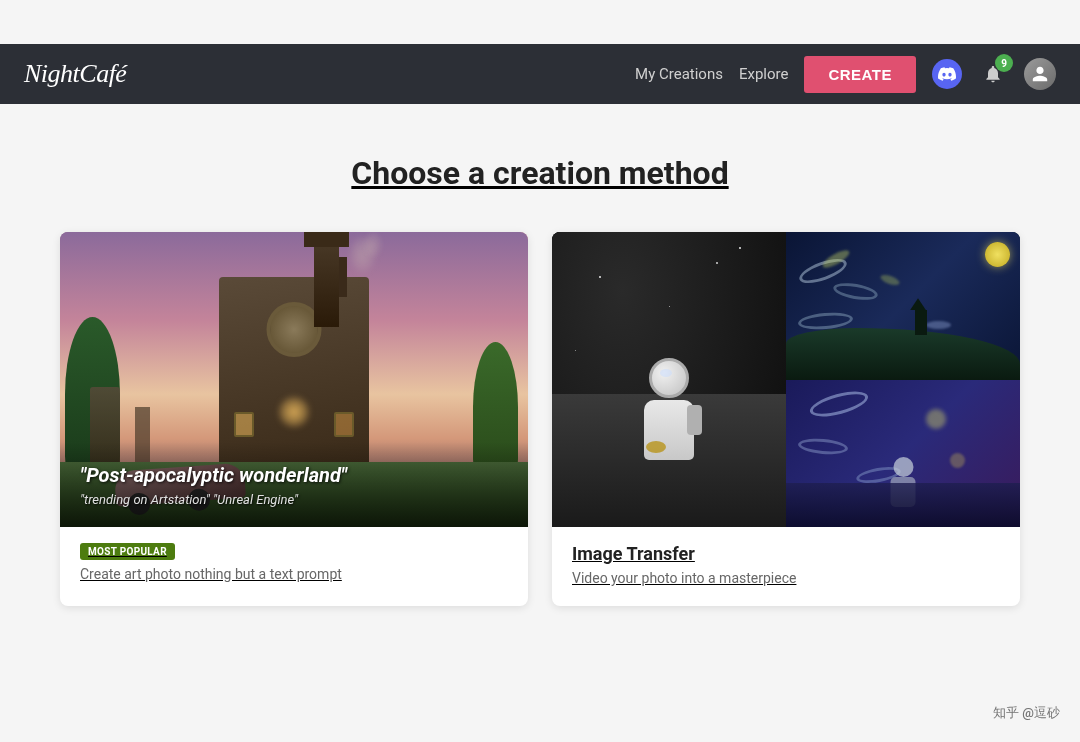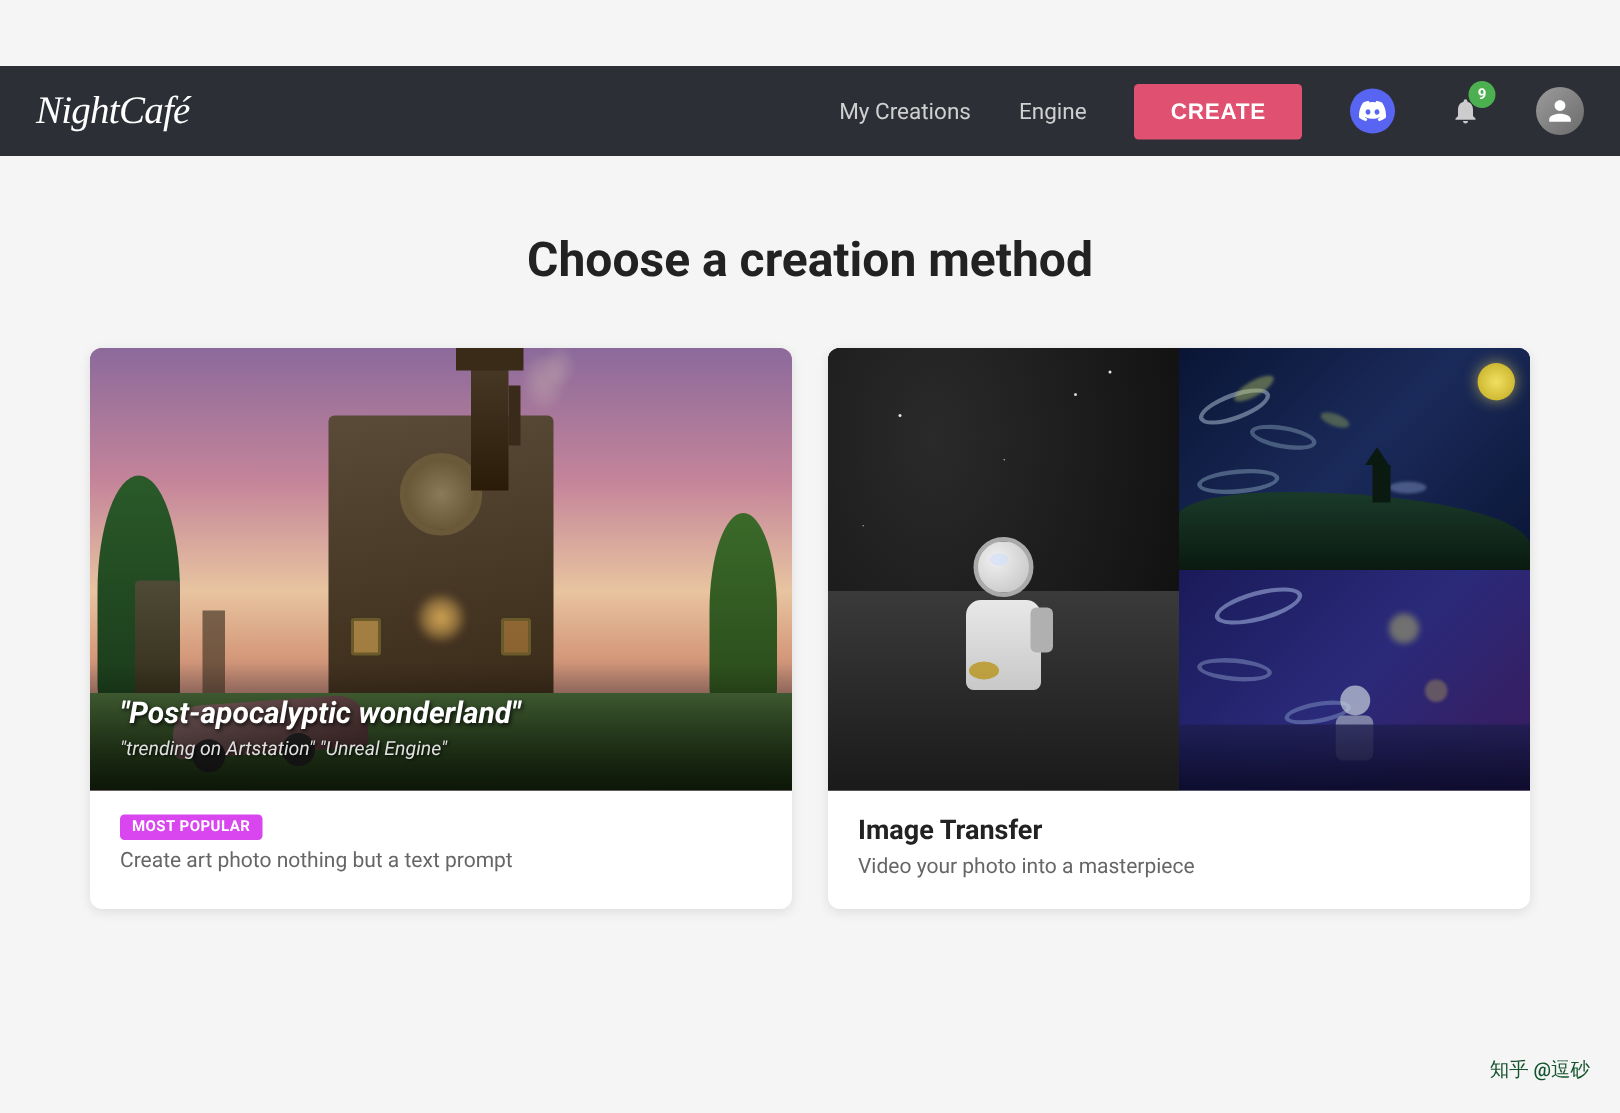--- a/index.html
+++ b/index.html
@@ -27,21 +27,21 @@
       font-size: 26px;
       color: #fff;
       letter-spacing: -0.5px;
       font-style: italic;
       user-select: none;
     }
 
     .nav-right {
       display: flex;
       align-items: center;
-      gap: 32px;
+      gap: 16px;
     }
 
     .nav-link {
       color: #d0d0d0;
       font-size: 15px;
       cursor: pointer;
       text-decoration: none;
     }
 
     .create-btn {
@@ -117,20 +117,21 @@
       align-items: center;
       justify-content: center;
       font-weight: bold;
     }
 
     
     .main-content {
       padding: 50px 20px 40px;
       max-width: 1080px;
       margin: 0 auto;
+      text-decoration: underline;
     }
 
     .page-title {
       text-align: center;
       font-size: 32px;
       font-weight: 700;
       color: #222;
       margin-bottom: 40px;
     }
 
@@ -324,41 +325,41 @@
       margin-bottom: 6px;
     }
 
     .card-title {
       font-size: 18px;
       font-weight: 700;
       color: #222;
     }
 
     .badge-popular {
-      background: #d946ef;
+      background: #4d7c0f;
       color: white;
       font-size: 10px;
       font-weight: 700;
       padding: 3px 8px;
       border-radius: 3px;
       text-transform: uppercase;
       letter-spacing: 0.3px;
     }
 
     .card-description {
       font-size: 14px;
       color: #666;
     }
 
     
     .watermark {
       position: fixed;
       bottom: 20px;
       right: 20px;
-      color: #14532d;
+      color: #737373;
       font-size: 13px;
       font-weight: 500;
       text-align: center;
     }
 
     .glow-orb {
       position: absolute;
       bottom: 100px;
       left: 50%;
       transform: translateX(-50%);
@@ -425,21 +426,21 @@
     }
   </style>
 </head>
 <body>
 
 <nav class="navbar">
   <div class="logo">NightCafé</div>
 
   <div class="nav-right">
     <a class="nav-link">My Creations</a>
-    <a class="nav-link">Engine</a>
+    <a class="nav-link">Explore</a>
     <button class="create-btn">CREATE</button>
 
     <div class="nav-icon discord-icon">
       <svg width="18" height="14" viewBox="0 0 24 18" fill="white">
         <path d="M20.317 1.492a19.82 19.82 0 0 0-4.885-1.515.074.074 0 0 0-.079.037c-.21.375-.444.864-.608 1.25a18.27 18.27 0 0 0-5.487 0 12.64 12.64 0 0 0-.617-1.25.077.077 0 0 0-.079-.037A19.736 19.736 0 0 0 3.677 1.492a.07.07 0 0 0-.032.027C.533 6.093-.32 10.555.099 14.961a.08.08 0 0 0 .031.055 19.9 19.9 0 0 0 5.993 3.03.078.078 0 0 0 .084-.028c.462-.63.874-1.295 1.226-1.994a.076.076 0 0 0-.041-.106 13.107 13.107 0 0 1-1.872-.892.077.077 0 0 1-.008-.128 10.2 10.2 0 0 0 .372-.292.074.074 0 0 1 .077-.01c3.928 1.793 8.18 1.793 12.062 0a.074.074 0 0 1 .078.01c.12.098.246.198.373.292a.077.077 0 0 1-.006.127 12.299 12.299 0 0 1-1.873.892.077.077 0 0 0-.041.107c.36.698.772 1.362 1.225 1.993a.076.076 0 0 0 .084.028 19.839 19.839 0 0 0 6.002-3.03.077.077 0 0 0 .032-.054c.5-5.177-.838-9.674-3.549-13.66a.061.061 0 0 0-.031-.03zM8.02 12.278c-1.183 0-2.157-1.085-2.157-2.419 0-1.333.956-2.419 2.157-2.419 1.21 0 2.176 1.096 2.157 2.42 0 1.333-.956 2.418-2.157 2.418zm7.975 0c-1.183 0-2.157-1.085-2.157-2.419 0-1.333.955-2.419 2.157-2.419 1.21 0 2.176 1.096 2.157 2.42 0 1.333-.946 2.418-2.157 2.418z"></path>
       </svg>
     </div>
 
     <div class="notification-wrapper">
       <div class="nav-icon">

